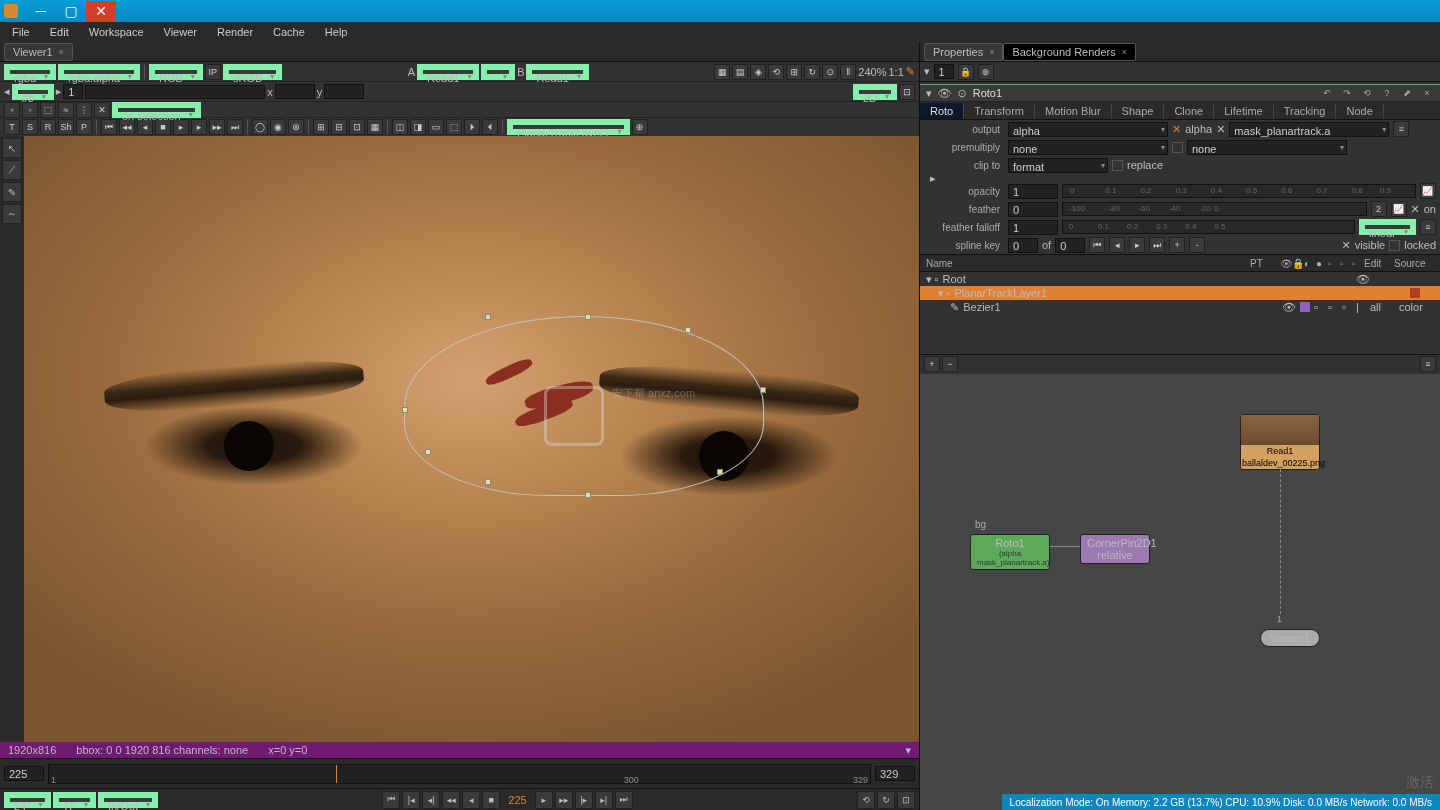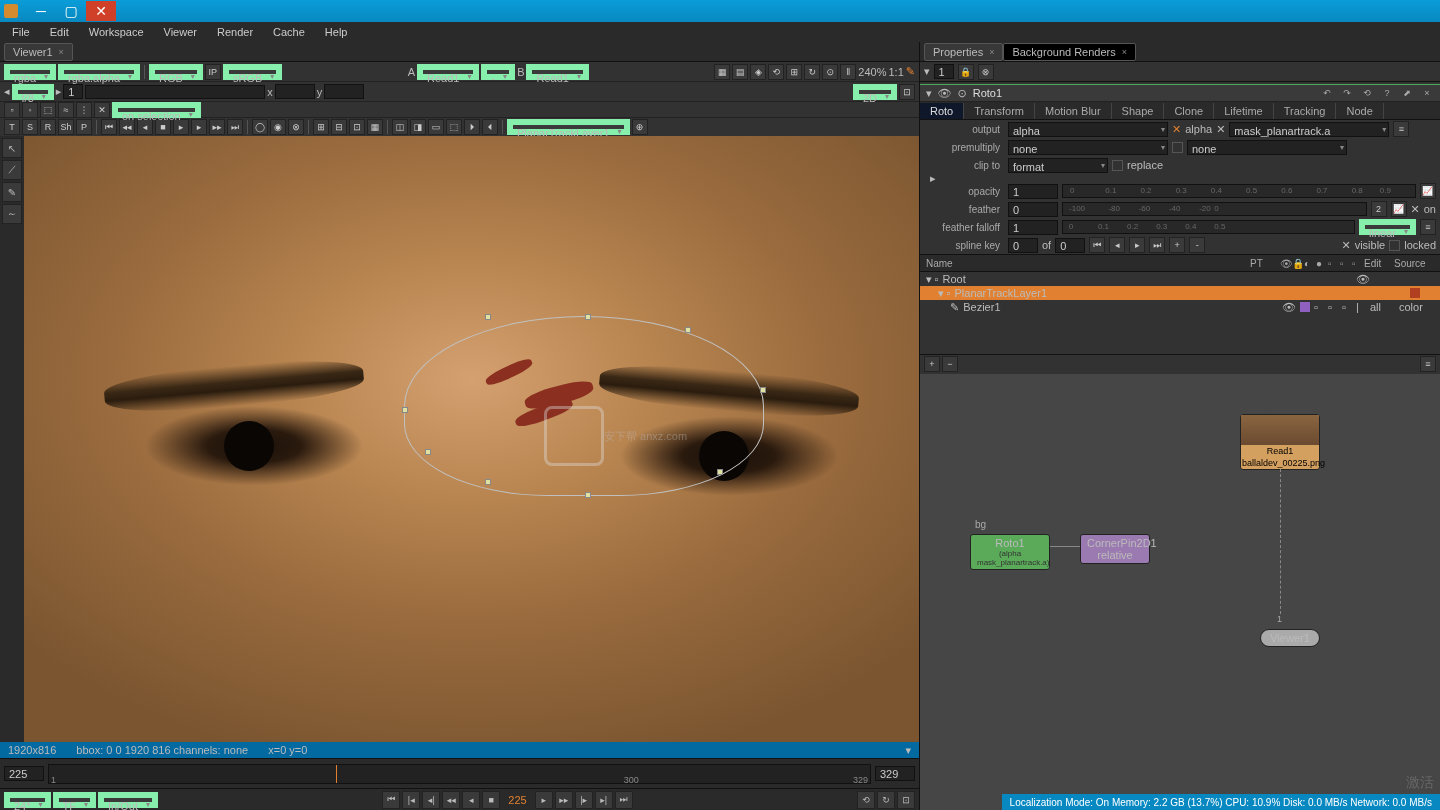--- a/index.html
+++ b/index.html
@@ -34,23 +34,23 @@
 .eye.l{left:120px;top:270px}
 .eye.r{right:80px;top:280px}
 .pupil{position:absolute;width:50px;height:50px;background:#0a0604;border-radius:50%;left:80px;top:15px}
 .brow{position:absolute;width:260px;height:40px;background:linear-gradient(180deg,transparent,#3a2815 40%,#2a1c0e 60%,transparent);border-radius:40%}
 .brow.l{left:80px;top:230px;transform:rotate(-5deg)}
 .brow.r{right:60px;top:235px;transform:rotate(5deg)}
 .wound{position:absolute;left:440px;top:220px;width:200px;height:80px}
 .wound .mark{position:absolute;background:#8b3020;border-radius:40%}
 .roto-shape{position:absolute;left:380px;top:180px;width:360px;height:180px;border:1px solid #c0c0c0;border-radius:50% 50% 40% 40%;pointer-events:none}
 .roto-shape .pt{position:absolute;width:6px;height:6px;background:#e0e0a0;border:1px solid #888}
-.watermark{position:absolute;left:520px;top:250px;width:280px;height:100px;opacity:0.4;color:#eee;font-size:28px;display:flex;align-items:center;}
+.watermark{position:absolute;left:520px;top:250px;width:280px;height:100px;opacity:0.4;color:#eee;font-size:28px;display:flex;gap:8px}
 .watermark .wicon{width:60px;height:60px;border:3px solid #ddd;border-radius:8px}
-.statusbar{height:16px;background:#0369a1;display:flex;align-items:center;padding:0 8px;gap:20px;font-size:10px;color:#aaa}
+.statusbar{height:16px;background:#701a75;display:flex;align-items:center;padding:0 8px;gap:20px;font-size:10px;color:#aaa}
 .timeline{height:30px;background:#2a2a2a;display:flex;align-items:center;padding:0 4px;gap:4px;border-top:1px solid #111}
 .tl-track{flex:1;height:20px;background:#222;border:1px solid #111;position:relative}
 .tl-marker{position:absolute;width:1px;height:100%;background:#e08030;left:35%}
 .tl-num{position:absolute;bottom:-2px;font-size:9px;color:#888}
 .playbar{height:22px;background:#2a2a2a;display:flex;align-items:center;padding:0 4px;gap:2px;border-top:1px solid #111}
 .playbtn{width:18px;height:18px;background:#3a3a3a;border:1px solid #222;display:flex;align-items:center;justify-content:center;font-size:9px}
 .frame-cur{color:#e08030;padding:0 6px}
 .props-hdr{height:20px;background:#323232;border-bottom:1px solid #111;display:flex;align-items:center;padding:0 4px;gap:4px}
 .props-panel{background:#323232;padding:2px 0}
 .node-hdr{height:18px;background:#3a3a3a;display:flex;align-items:center;padding:0 6px;gap:6px;border-top:1px solid #4aaa5a;border-bottom:1px solid #222}

